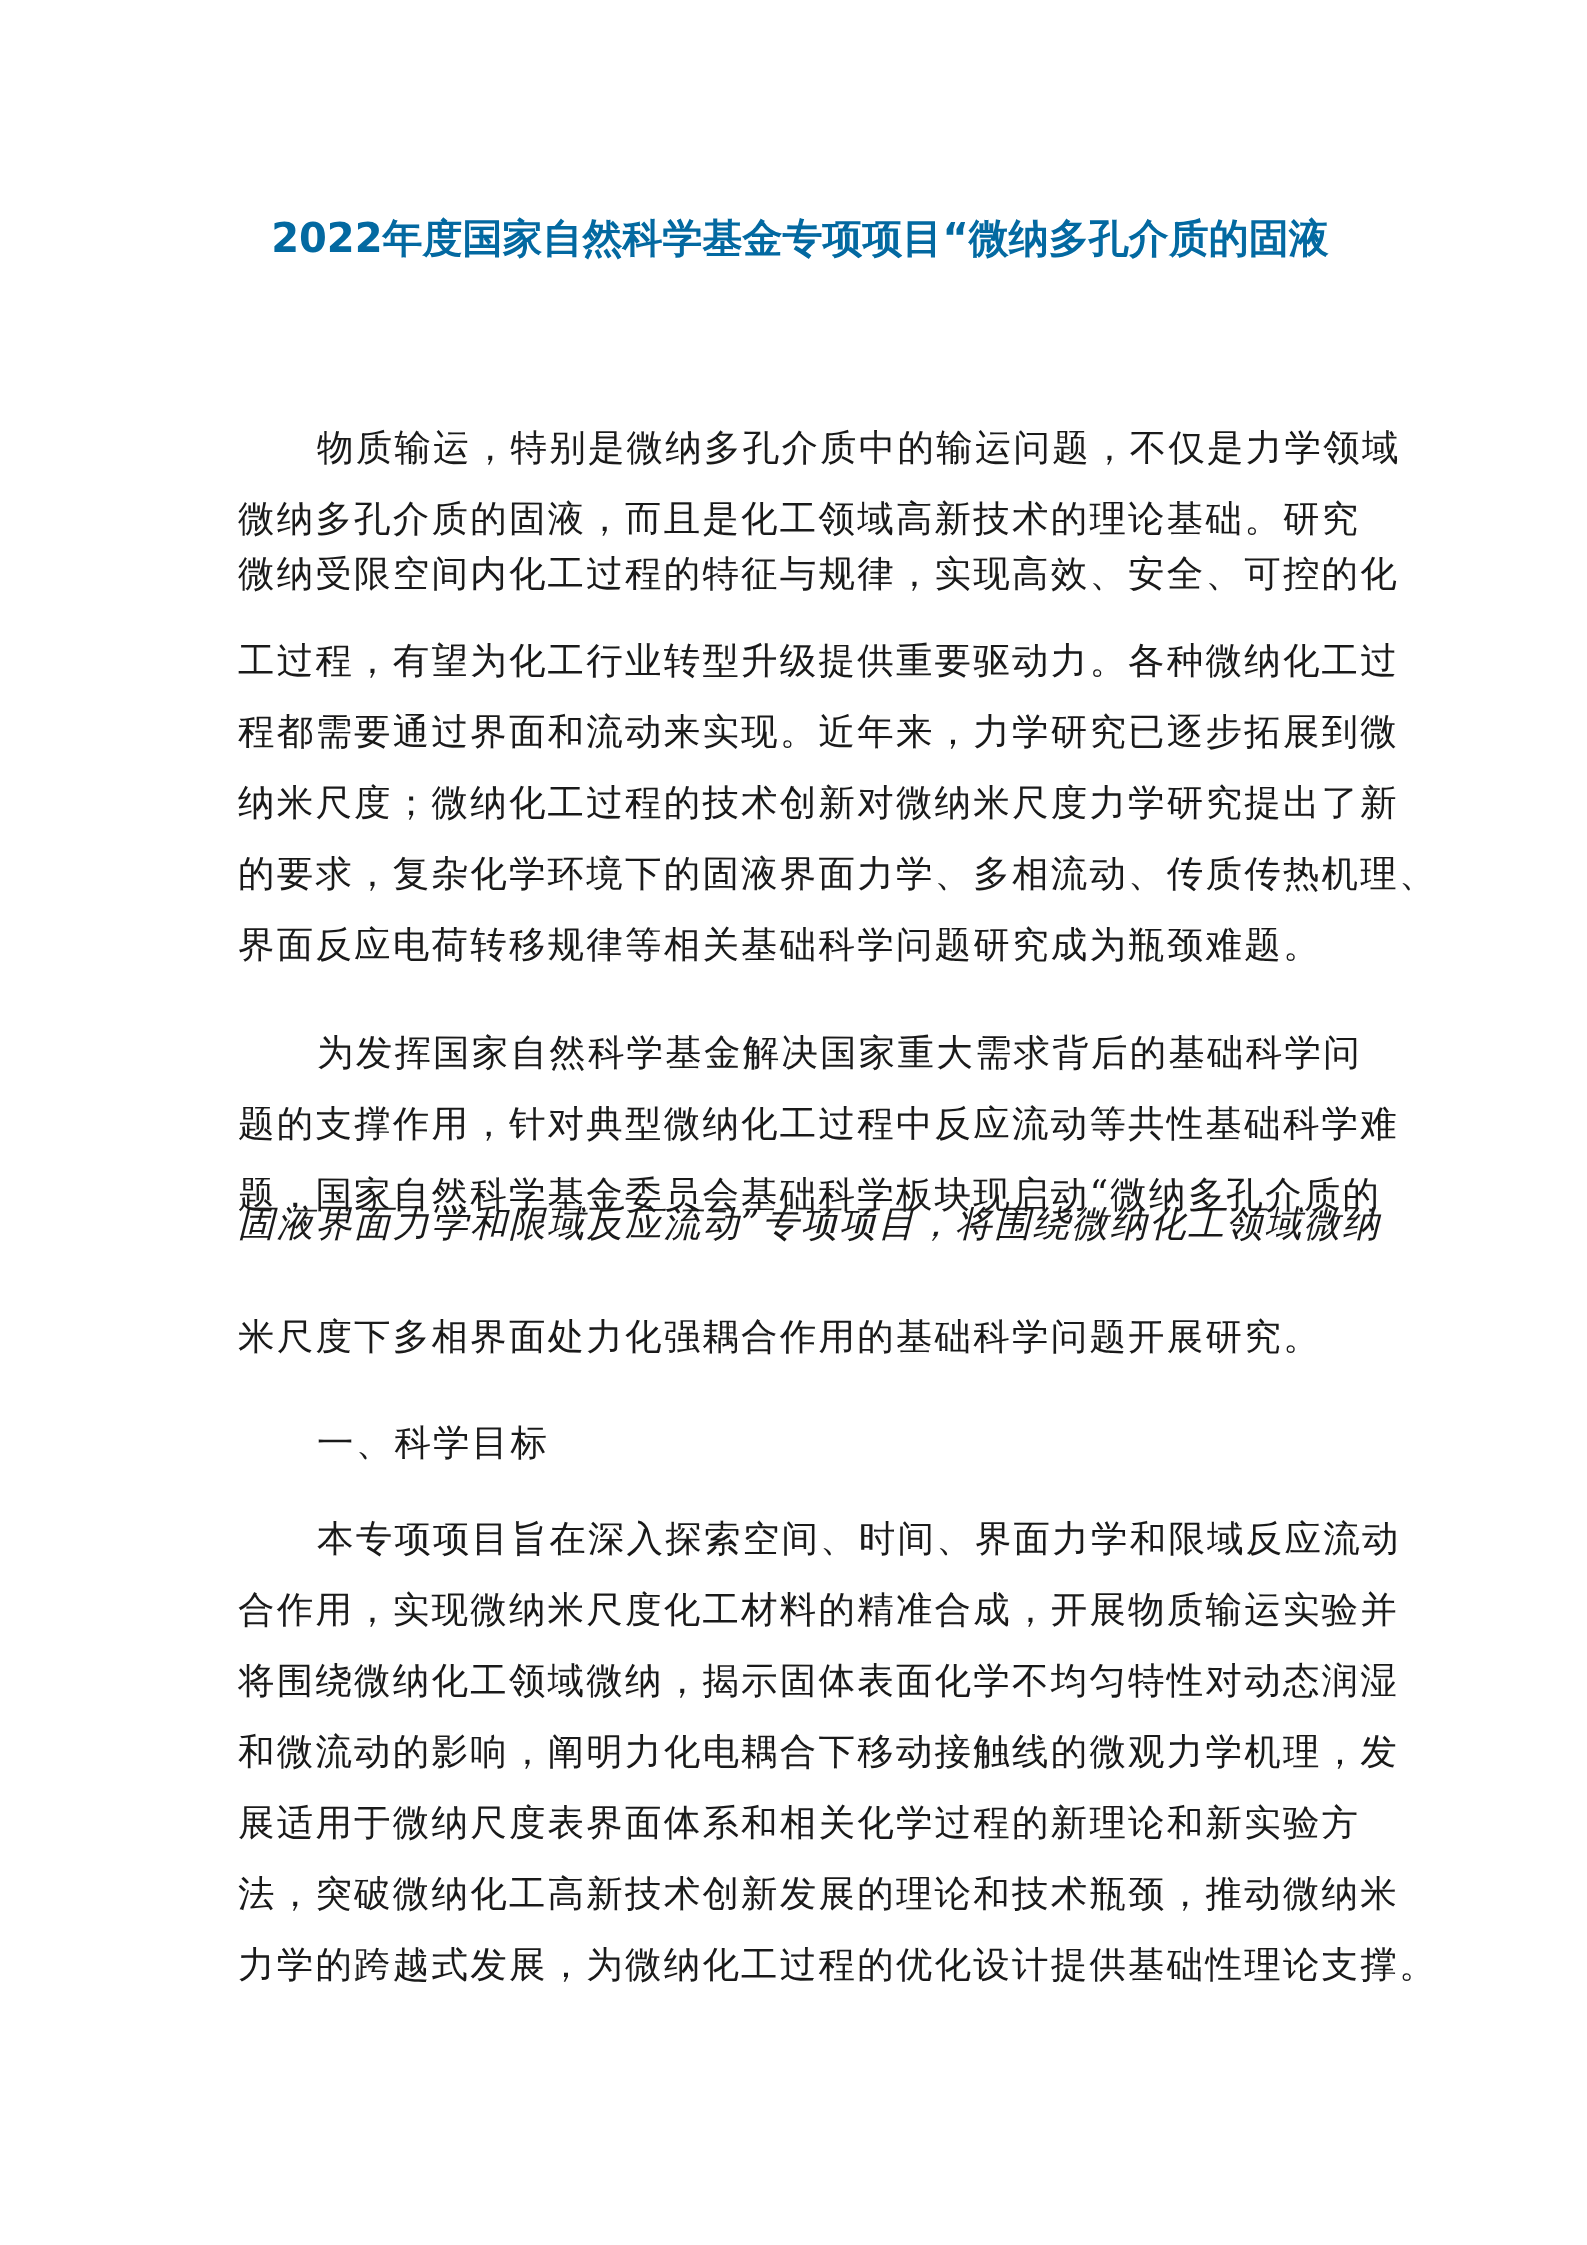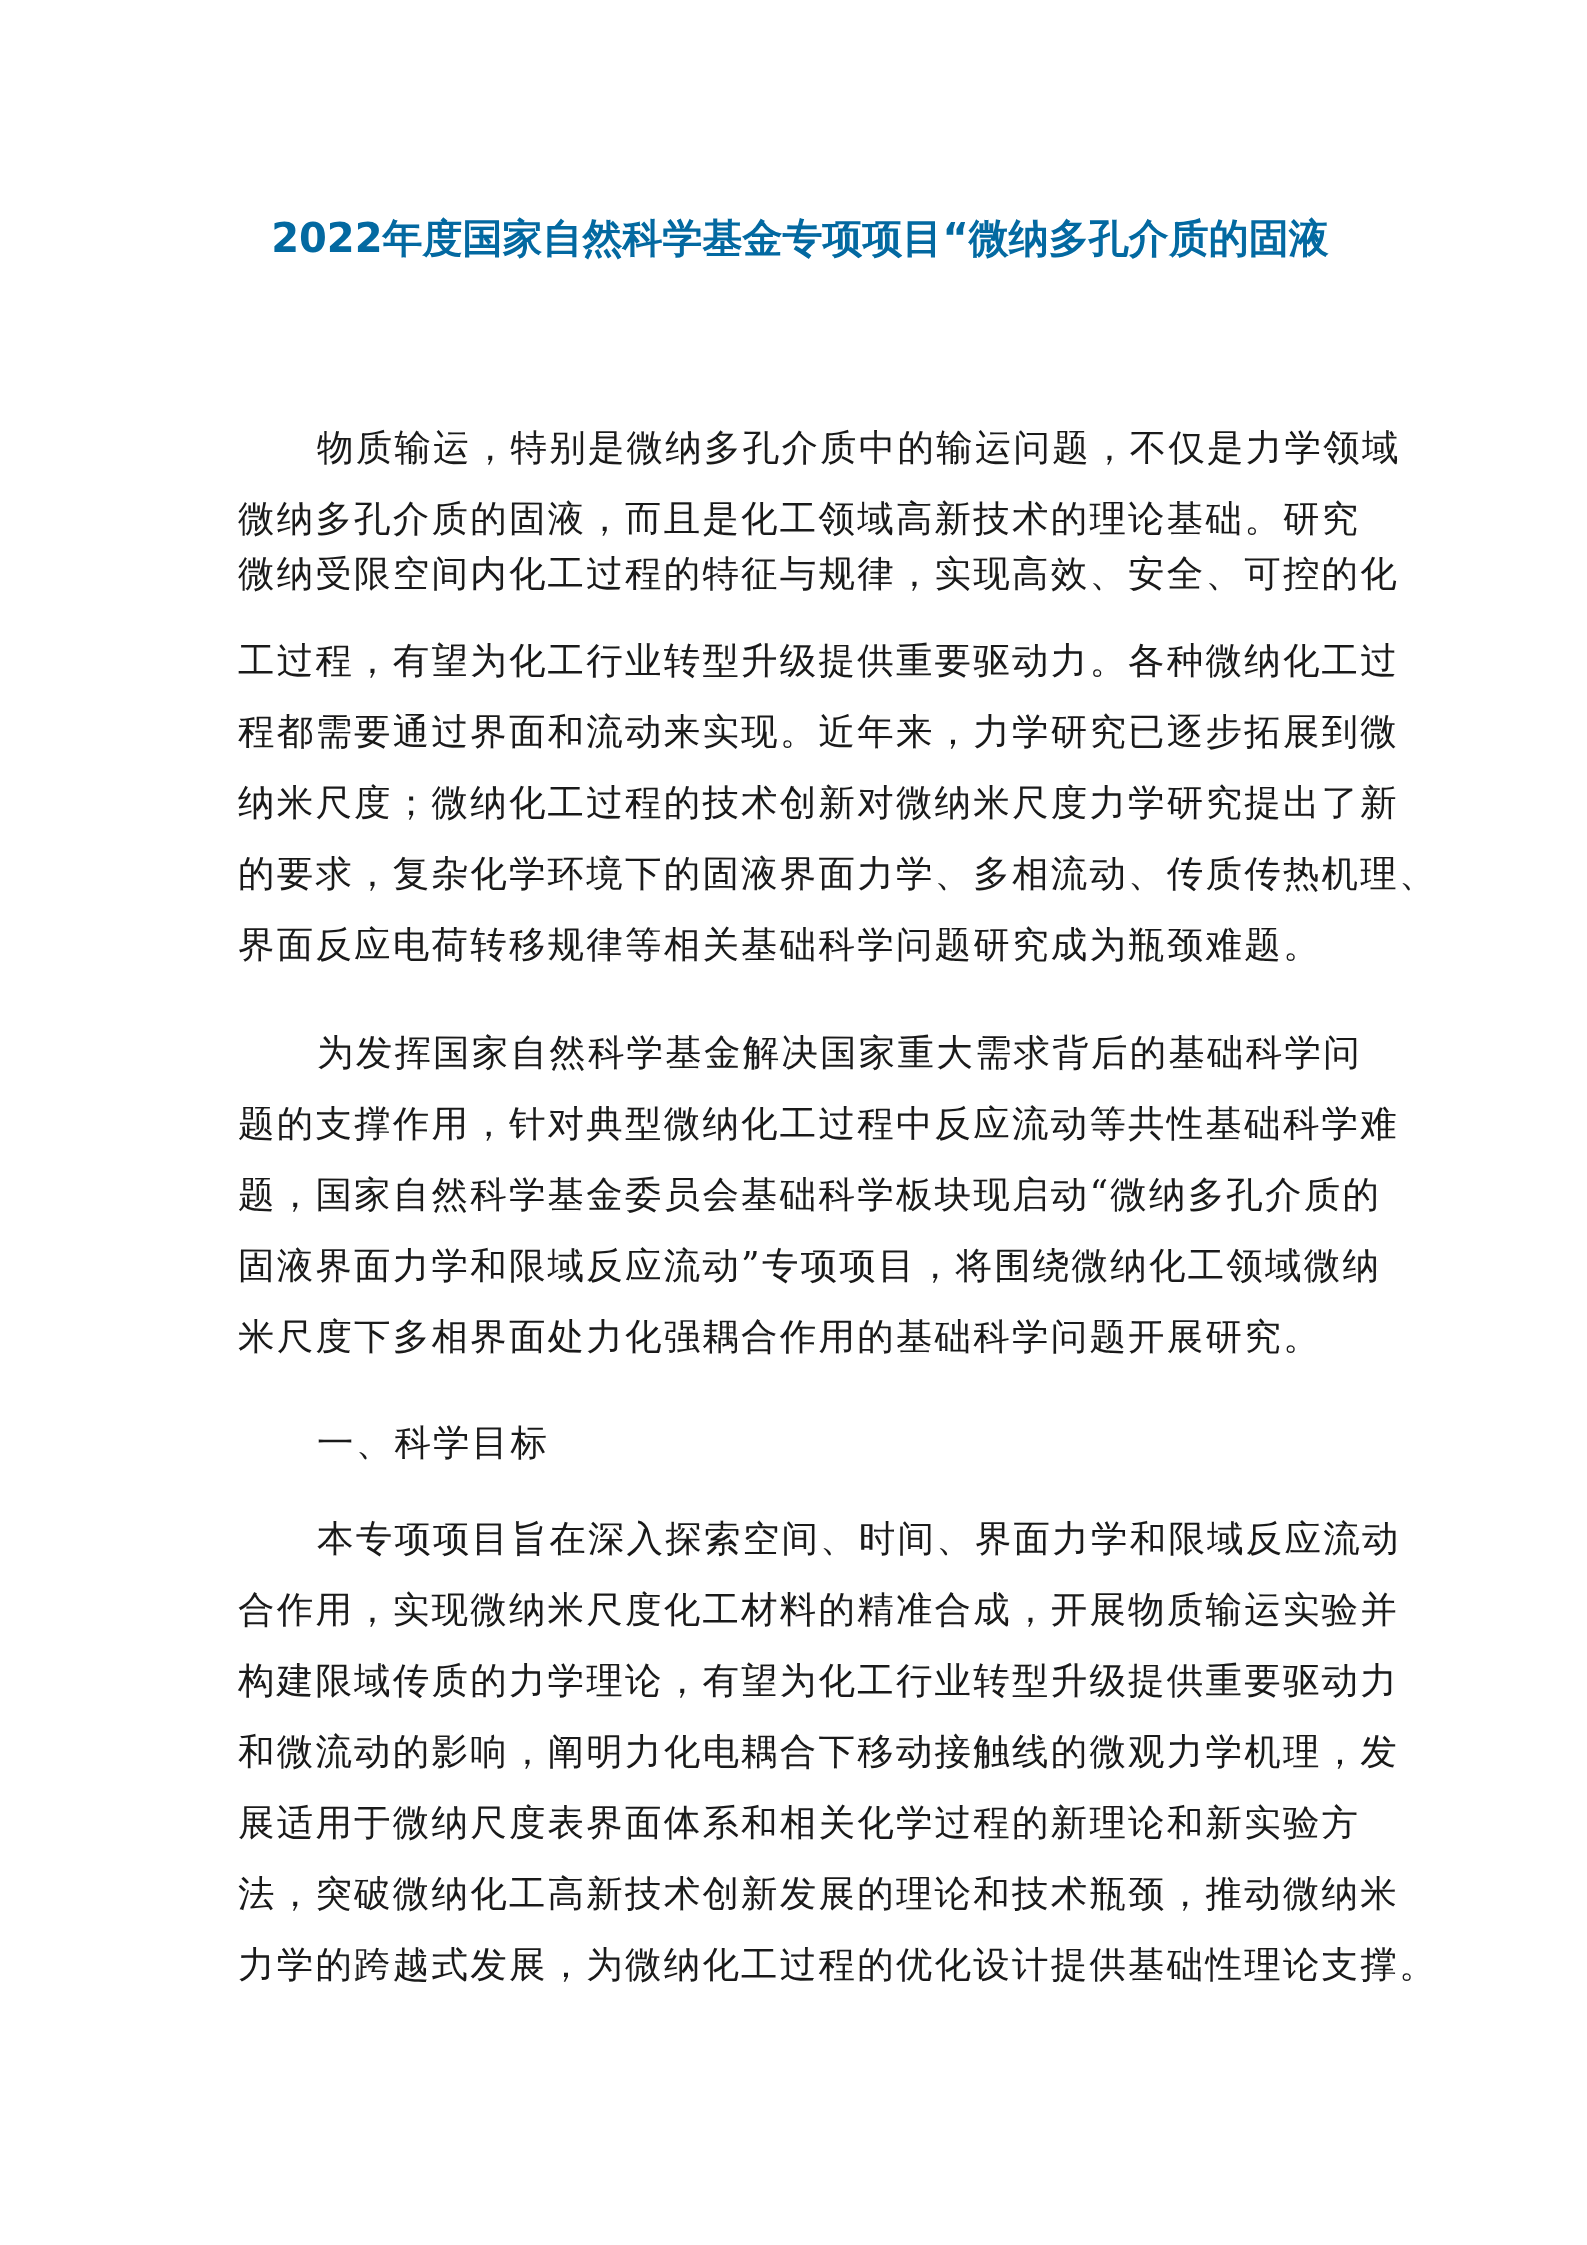--- a/index.html
+++ b/index.html
@@ -69,27 +69,27 @@
     <div class="line" style="top:549px;">微纳受限空间内化工过程的特征与规律，实现高效、安全、可控的化</div>
     <div class="line" style="top:636px;">工过程，有望为化工行业转型升级提供重要驱动力。各种微纳化工过</div>
     <div class="line" style="top:707px;">程都需要通过界面和流动来实现。近年来，力学研究已逐步拓展到微</div>
     <div class="line" style="top:778px;">纳米尺度；微纳化工过程的技术创新对微纳米尺度力学研究提出了新</div>
     <div class="line" style="top:849px;">的要求，复杂化学环境下的固液界面力学、多相流动、传质传热机理、</div>
     <div class="line" style="top:920px;">界面反应电荷转移规律等相关基础科学问题研究成为瓶颈难题。</div>
 
     <div class="line indent" style="top:1028px;">为发挥国家自然科学基金解决国家重大需求背后的基础科学问</div>
     <div class="line" style="top:1099px;">题的支撑作用，针对典型微纳化工过程中反应流动等共性基础科学难</div>
     <div class="line" style="top:1170px;">题，国家自然科学基金委员会基础科学板块现启动“微纳多孔介质的</div>
-    <div class="line" style="top:1241px;">固液界面力学和限域反应流动”专项项目，将围绕微纳化工领域微纳</div>
+    <div class="line" style="top:1199px;font-style:italic;">固液界面力学和限域反应流动”专项项目，将围绕微纳化工领域微纳</div>
     <div class="line" style="top:1312px;">米尺度下多相界面处力化强耦合作用的基础科学问题开展研究。</div>
 
     <div class="line indent" style="top:1418px;">一、科学目标</div>
 
     <div class="line indent" style="top:1514px;">本专项项目旨在深入探索空间、时间、界面力学和限域反应流动</div>
     <div class="line" style="top:1585px;">合作用，实现微纳米尺度化工材料的精准合成，开展物质输运实验并</div>
-    <div class="line" style="top:1656px;">构建限域传质的力学理论，有望为化工行业转型升级提供重要驱动力</div>
+    <div class="line" style="top:1656px;">将围绕微纳化工领域微纳，揭示固体表面化学不均匀特性对动态润湿</div>
     <div class="line" style="top:1727px;">和微流动的影响，阐明力化电耦合下移动接触线的微观力学机理，发</div>
     <div class="line" style="top:1798px;">展适用于微纳尺度表界面体系和相关化学过程的新理论和新实验方</div>
     <div class="line" style="top:1869px;">法，突破微纳化工高新技术创新发展的理论和技术瓶颈，推动微纳米</div>
     <div class="line" style="top:1940px;">力学的跨越式发展，为微纳化工过程的优化设计提供基础性理论支撑。</div>
   </div>
 
 </div>
 
 </body></html>

